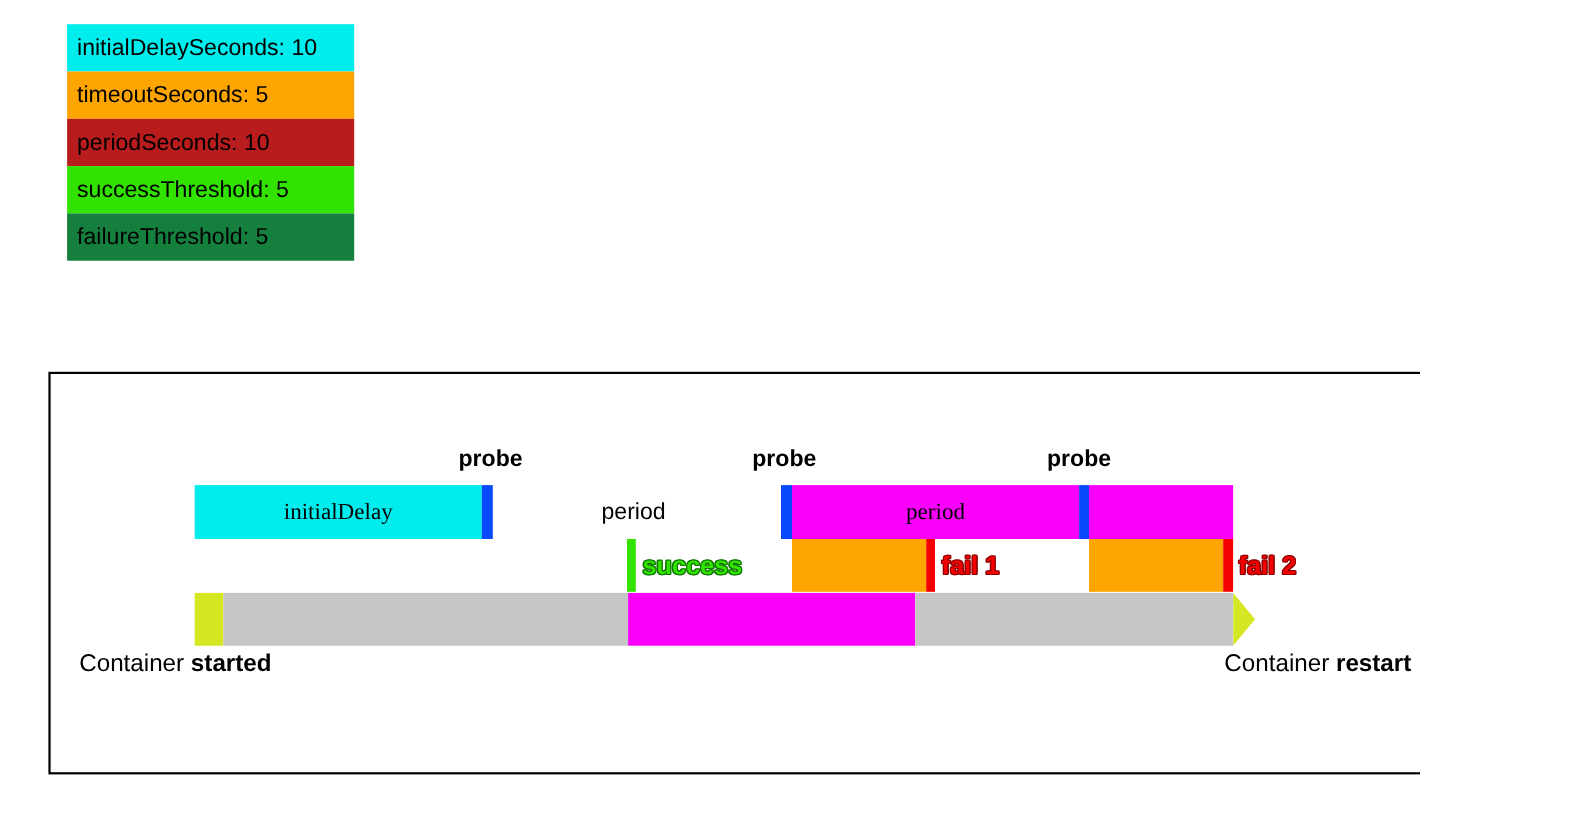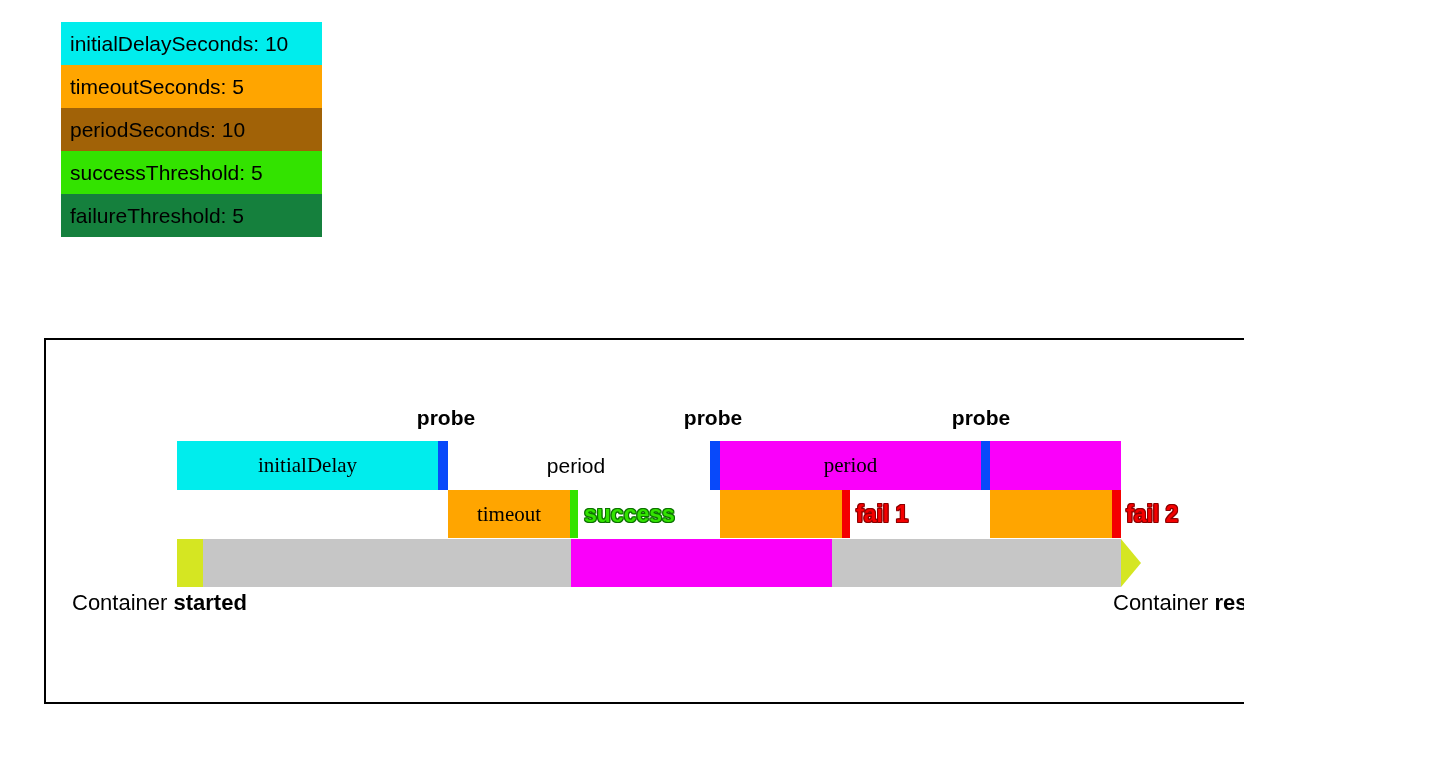--- a/index.html
+++ b/index.html
@@ -7,20 +7,21 @@
     padding: 0;
     background: #ffffff;
     font-family: "Liberation Sans", sans-serif;
   }
   .canvas {
     position: relative;
     width: 1244px;
     height: 760px;
     background: #ffffff;
     overflow: hidden;
+    padding-left: 47px;
   }
 
   
   .legend-row {
     position: absolute;
     left: 61px;
     width: 261px;
     height: 43px;
     display: flex;
     align-items: center;
@@ -122,40 +123,39 @@
   .caption b { font-weight: bold; }
 </style>
 </head>
 <body>
 
 <div class="canvas">
 
   <div>
     <div class="legend-row" style="top: 22px; background-color: rgb(0, 237, 237);">initialDelaySeconds: 10</div>
     <div class="legend-row" style="top: 65px; background-color: rgb(255, 165, 0);">timeoutSeconds: 5</div>
-    <div class="legend-row" style="top: 108px; background-color: #a16207;">periodSeconds: 10</div>
+    <div class="legend-row" style="top: 108px; background-color: #b91c1c;">periodSeconds: 10</div>
     <div class="legend-row" style="top: 151px; background-color: rgb(51, 227, 0);">successThreshold: 5</div>
     <div class="legend-row" style="top: 194px; background-color: #15803d;">failureThreshold: 5</div>
   </div>
 
   <div class="diagram-box"></div>
 
   <div class="probe-label" style="left:386px">probe</div>
   <div class="probe-label" style="left:653px">probe</div>
   <div class="probe-label" style="left:921px">probe</div>
 
   <div class="bar row1" style="left: 177px; width: 261px; background-color: rgb(0, 237, 237);">initialDelay</div>
   <div class="tick row1" style="left: 438px; width: 10px; background-color: rgb(8, 73, 250);"></div>
   <div class="gap-label" style="left:520px; width:112px">period</div>
   <div class="tick row1" style="left: 710px; width: 10px; background-color: rgb(8, 73, 250);"></div>
   <div class="bar row1" style="left: 720px; width: 261px; background-color: rgb(250, 0, 250);">period</div>
   <div class="tick row1" style="left: 981px; width: 9px; background-color: rgb(8, 73, 250);"></div>
   <div class="bar row1" style="left: 990px; width: 131px; background-color: rgb(250, 0, 250);"></div>
 
-  <div class="bar row2" style="left: 448px; width: 122px; background-color: rgb(255, 165, 0);">timeout</div>
   <div class="tick row2" style="left: 570px; width: 8px; background-color: rgb(51, 227, 0);"></div>
   <div class="event-label event-success" style="left:584px; top:490px">success</div>
   <div class="bar row2" style="left: 720px; width: 122px; background-color: rgb(255, 165, 0);"></div>
   <div class="tick row2" style="left: 842px; width: 8px; background-color: rgb(244, 0, 0);"></div>
   <div class="event-label event-fail" style="left:856px; top:490px">fail 1</div>
   <div class="bar row2" style="left: 990px; width: 122px; background-color: rgb(255, 165, 0);"></div>
   <div class="tick row2" style="left: 1112px; width: 9px; background-color: rgb(244, 0, 0);"></div>
   <div class="event-label event-fail" style="left:1126px; top:490px">fail 2</div>
 
   <div class="tick row3" style="left: 177px; width: 26px; background-color: rgb(213, 230, 34);"></div>

